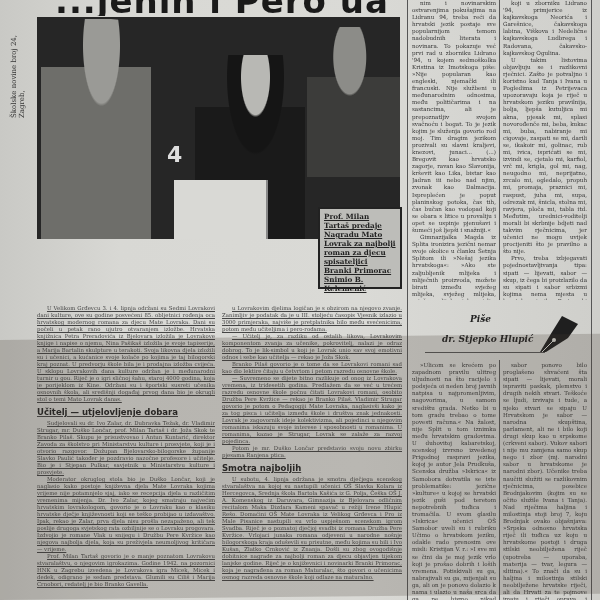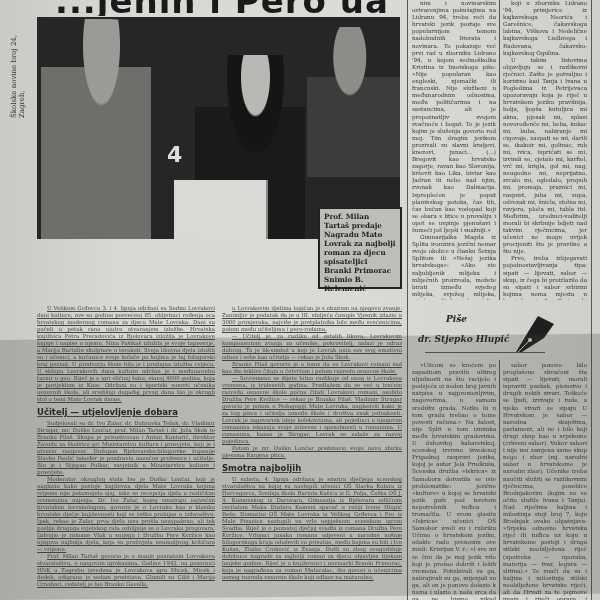--- a/index.html
+++ b/index.html
@@ -6,30 +6,30 @@
   body{width:600px;height:600px;overflow:hidden;background:#cfcfcb;font-family:"DejaVu Serif",serif;position:relative;}
   .page{position:absolute;left:0;top:0;width:600px;height:600px;background:linear-gradient(90deg,#c9c9c5 0%,#d8d8d4 20%,#dadad6 60%,#cfcfcb 100%);}
   .headline{position:absolute;left:55px;top:-14px;width:345px;height:30px;font-family:"DejaVu Sans",sans-serif;font-weight:bold;font-size:34px;color:#1a1a1a;letter-spacing:1px;white-space:nowrap;overflow:hidden;line-height:30px;}
   .side-label{position:absolute;left:10px;top:8px;width:16px;height:110px;writing-mode:vertical-rl;transform:rotate(180deg);font-size:7px;color:#333;font-family:"DejaVu Serif",serif;}
   .photo{position:absolute;left:37px;top:17px;width:363px;height:222px;background:#262626;overflow:hidden;}
   .ph-man{position:absolute;left:4px;top:2px;width:110px;height:220px;background:radial-gradient(ellipse at 55% 12%,#9a9a96 0 18px,transparent 19px),linear-gradient(180deg,transparent 0 48px,#6e6e6a 48px 100%);border-radius:40px 40px 0 0;}
   .ph-woman{position:absolute;left:158px;top:38px;width:110px;height:184px;background:radial-gradient(ellipse at 55% 12%,#b8b8b4 0 14px,#151515 15px 28px,transparent 29px),linear-gradient(180deg,transparent 0 52px,#1a1a1a 52px 100%);}
   .ph-right{position:absolute;left:270px;top:10px;width:95px;height:150px;background:radial-gradient(ellipse at 45% 20%,#8c8c88 0 16px,transparent 17px),linear-gradient(180deg,transparent 0 50px,#3c3c3a 50px 100%);}
   .ph-card{position:absolute;left:137px;top:163px;width:92px;height:75px;background:#d9d9d5;border-right:2px solid #888;}
   .ph-four{position:absolute;left:130px;top:125px;color:#ddd;font:bold 22px "DejaVu Sans",sans-serif;}
-  .caption-box{position:absolute;left:318px;top:207px;width:84px;height:82px;background:#bdbdb9;border:2px solid #222;box-sizing:border-box;padding:3px 4px;font:bold 7.2px/9px "DejaVu Serif",serif;color:#222;}
+  .caption-box{position:absolute;left:318px;top:207px;width:84px;height:82px;background:#bdbdb9;border:2px solid #222;box-sizing:border-box;padding:3px 4px;font:bold 7.2px/9px "DejaVu Serif",serif;color:#222;text-decoration:underline;}
   .intro{position:absolute;left:37px;top:247px;width:282px;font:bold 10.8px/13px "DejaVu Sans Mono",monospace;color:#222;letter-spacing:-0.6px;}
   .col{position:absolute;font-size:5.4px;line-height:7px;color:#444;text-align:justify;overflow:hidden;text-decoration:underline;}
   .col p{margin:0;text-indent:10px;}
   .sub{font:bold 8.5px/11px "DejaVu Sans",sans-serif;color:#222;margin:4px 0 2px 0;text-indent:0 !important;}
   .vline{position:absolute;width:1px;background:#555;}
   .hline{position:absolute;height:1px;background:#555;}
   .rcol{position:absolute;font-size:5.6px;line-height:7.1px;color:#333;text-align:justify;overflow:hidden;}
   .rcol p{margin:0;text-indent:8px;}
-  .author-box{position:absolute;left:388px;top:300px;width:180px;height:60px;text-align:right;}
+  .author-box{position:absolute;left:412px;top:300px;width:180px;height:60px;text-align:right;}
   .pise{position:absolute;left:58px;top:14px;font:italic bold 9px "DejaVu Serif",serif;color:#222;}
   .author{position:absolute;left:30px;top:34px;font:italic bold 9px "DejaVu Serif",serif;color:#222;}
   .pen{position:absolute;left:120px;top:10px;width:50px;height:45px;}
   .shade{position:absolute;left:0;top:340px;width:600px;height:260px;background:rgba(70,60,50,0.22);transform:skewY(-0.6deg);transform-origin:left top;pointer-events:none;}
 </style>
 </head>
 <body>
 
 <div class="page">
 

